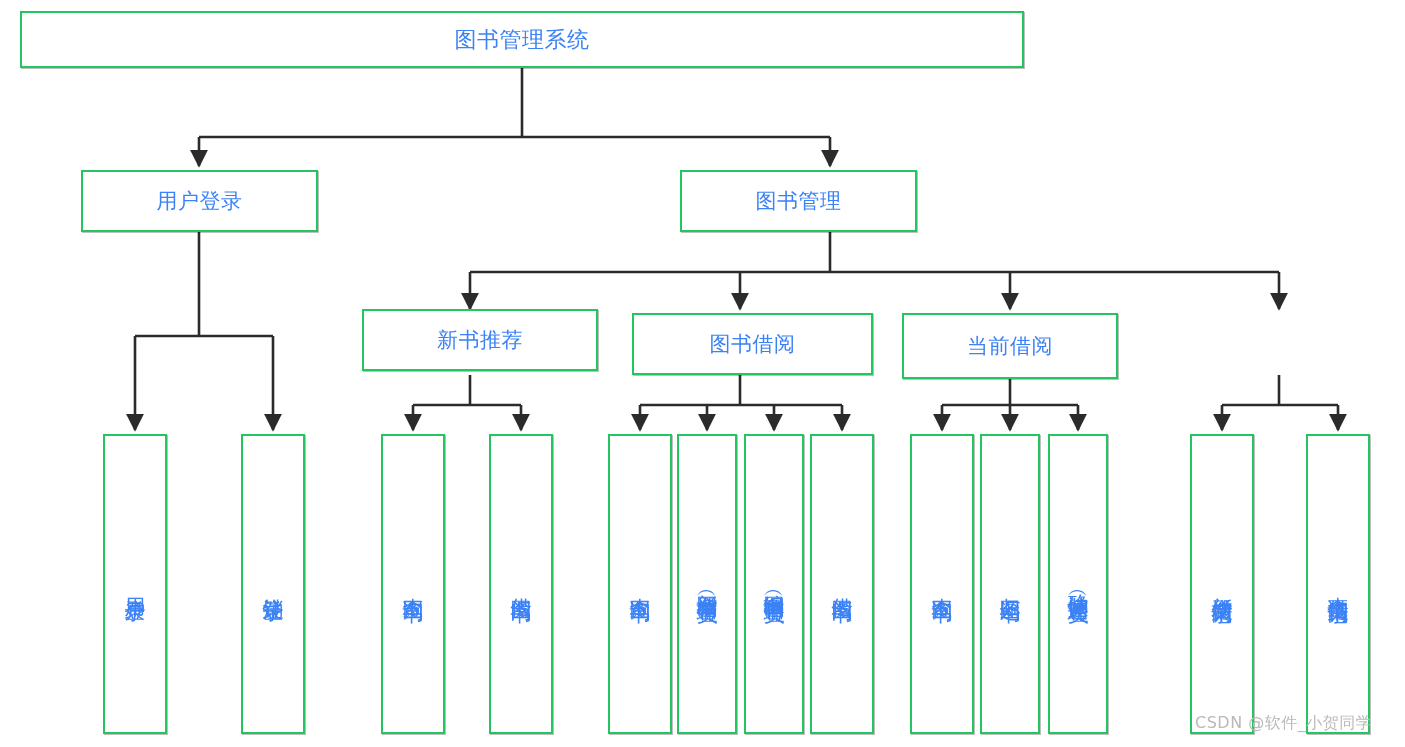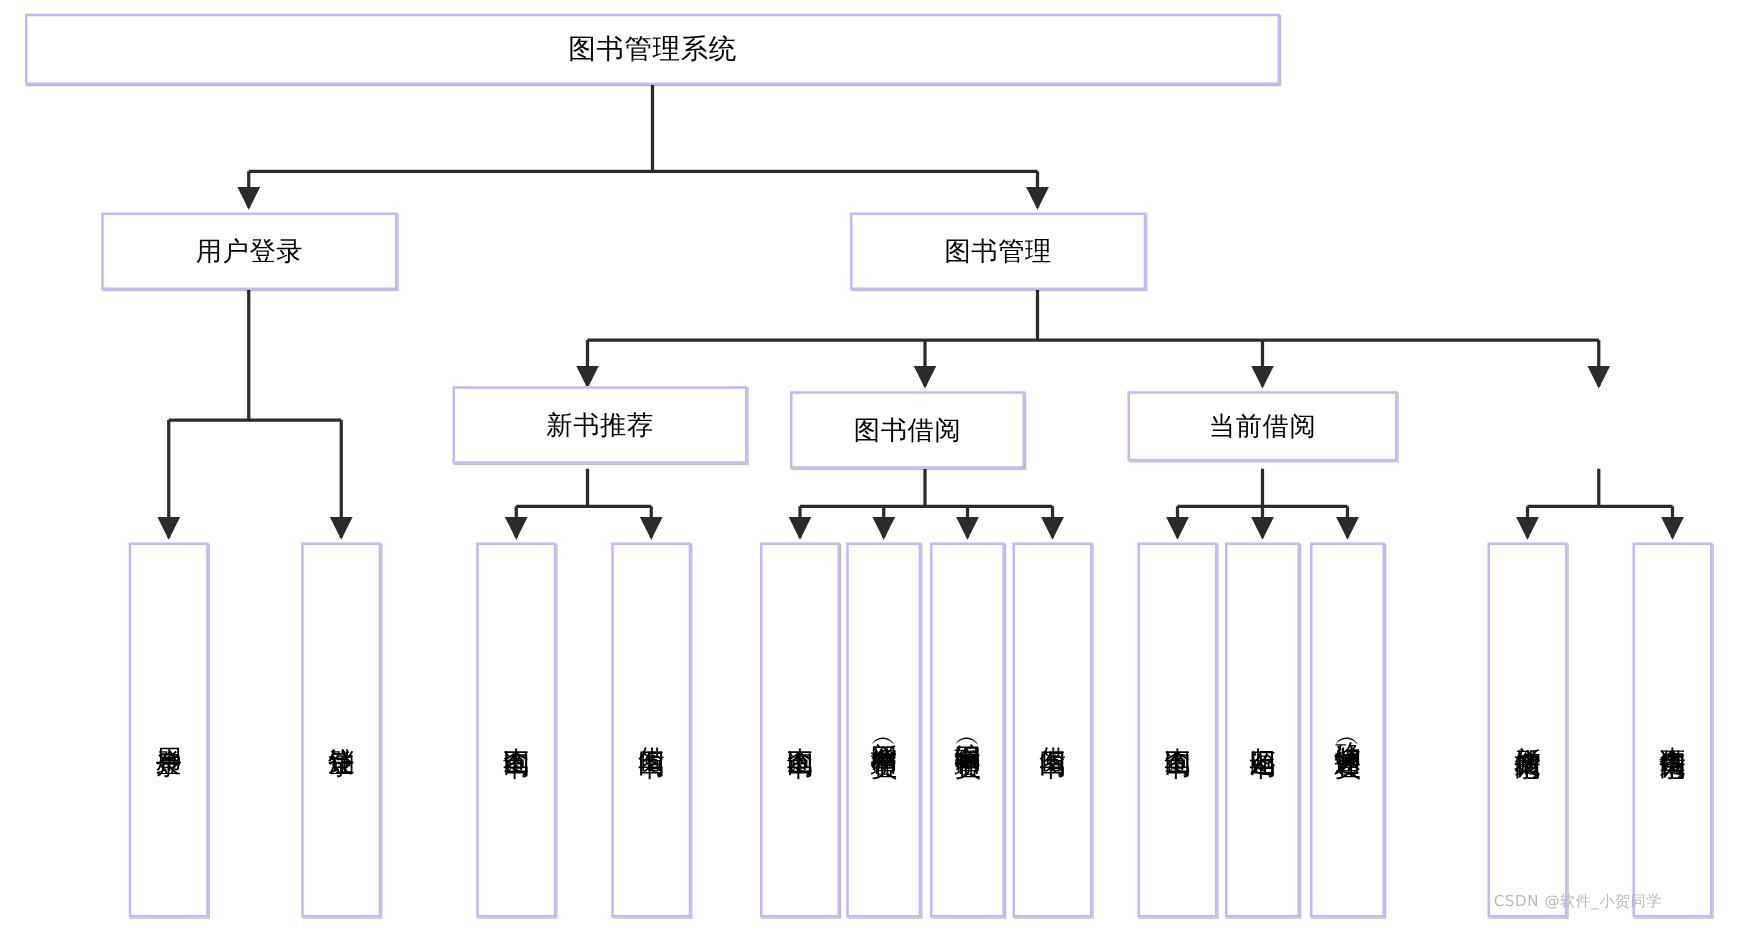--- a/index.html
+++ b/index.html
@@ -22,26 +22,26 @@
     position: absolute;
     left: 0;
     top: 0;
     width: 1405px;
     height: 747px;
     pointer-events: none;
   }
   .node {
     position: absolute;
     box-sizing: border-box;
-    border: 2px solid #c4b5fd;
+    border: 2px solid #22c55e;
     background: #ffffff;
     display: flex;
     align-items: center;
     justify-content: center;
-    color: #000000;
+    color: #3b82f6;
     box-shadow: 1px 1px 0 rgba(0,0,0,0.25);
   }
   .node .lbl {
     display: block;
     text-align: center;
     line-height: 1.18;
     letter-spacing: 0.5px;
   }
   
   .node.h .lbl {
@@ -60,21 +60,21 @@
     writing-mode: vertical-rl;
     text-orientation: upright;
     font-size: 21px;
     line-height: 1.15;
     letter-spacing: 1.5px;
     white-space: nowrap;
   }
   .watermark {
     position: absolute;
     color: #b9b9b9;
-    font-size: 12px;
+    font-size: 16px;
     letter-spacing: 0.5px;
     white-space: nowrap;
     user-select: none;
   }
 </style>
 </head>
 <body>
 
 <div id="canvas">
 
@@ -137,24 +137,24 @@
   <div class="node h" style="left:81px; top:170px; width:237px; height:62px;">
     <span class="lbl">用户登录</span>
   </div>
   <div class="node h" style="left:680px; top:170px; width:237px; height:62px;">
     <span class="lbl">图书管理</span>
   </div>
 
   <div class="node h" style="left:362px; top:309px; width:236px; height:62px;">
     <span class="lbl">新书推荐</span>
   </div>
-  <div class="node h" style="left:632px; top:313px; width:188px; height:62px;">
+  <div class="node h" style="left:632px; top:313px; width:241px; height:62px;">
     <span class="lbl">图书借阅</span>
   </div>
-  <div class="node h" style="left:902px; top:313px; width:216px; height:56px;">
+  <div class="node h" style="left:902px; top:313px; width:216px; height:66px;">
     <span class="lbl">当前借阅</span>
   </div>
 
   <div class="node v" style="left:103px; top:434px; width:64px; height:300px;">
     <span class="lbl">用户登录</span>
   </div>
   <div class="node v" style="left:241px; top:434px; width:64px; height:300px;">
     <span class="lbl">注销登录</span>
   </div>
 

